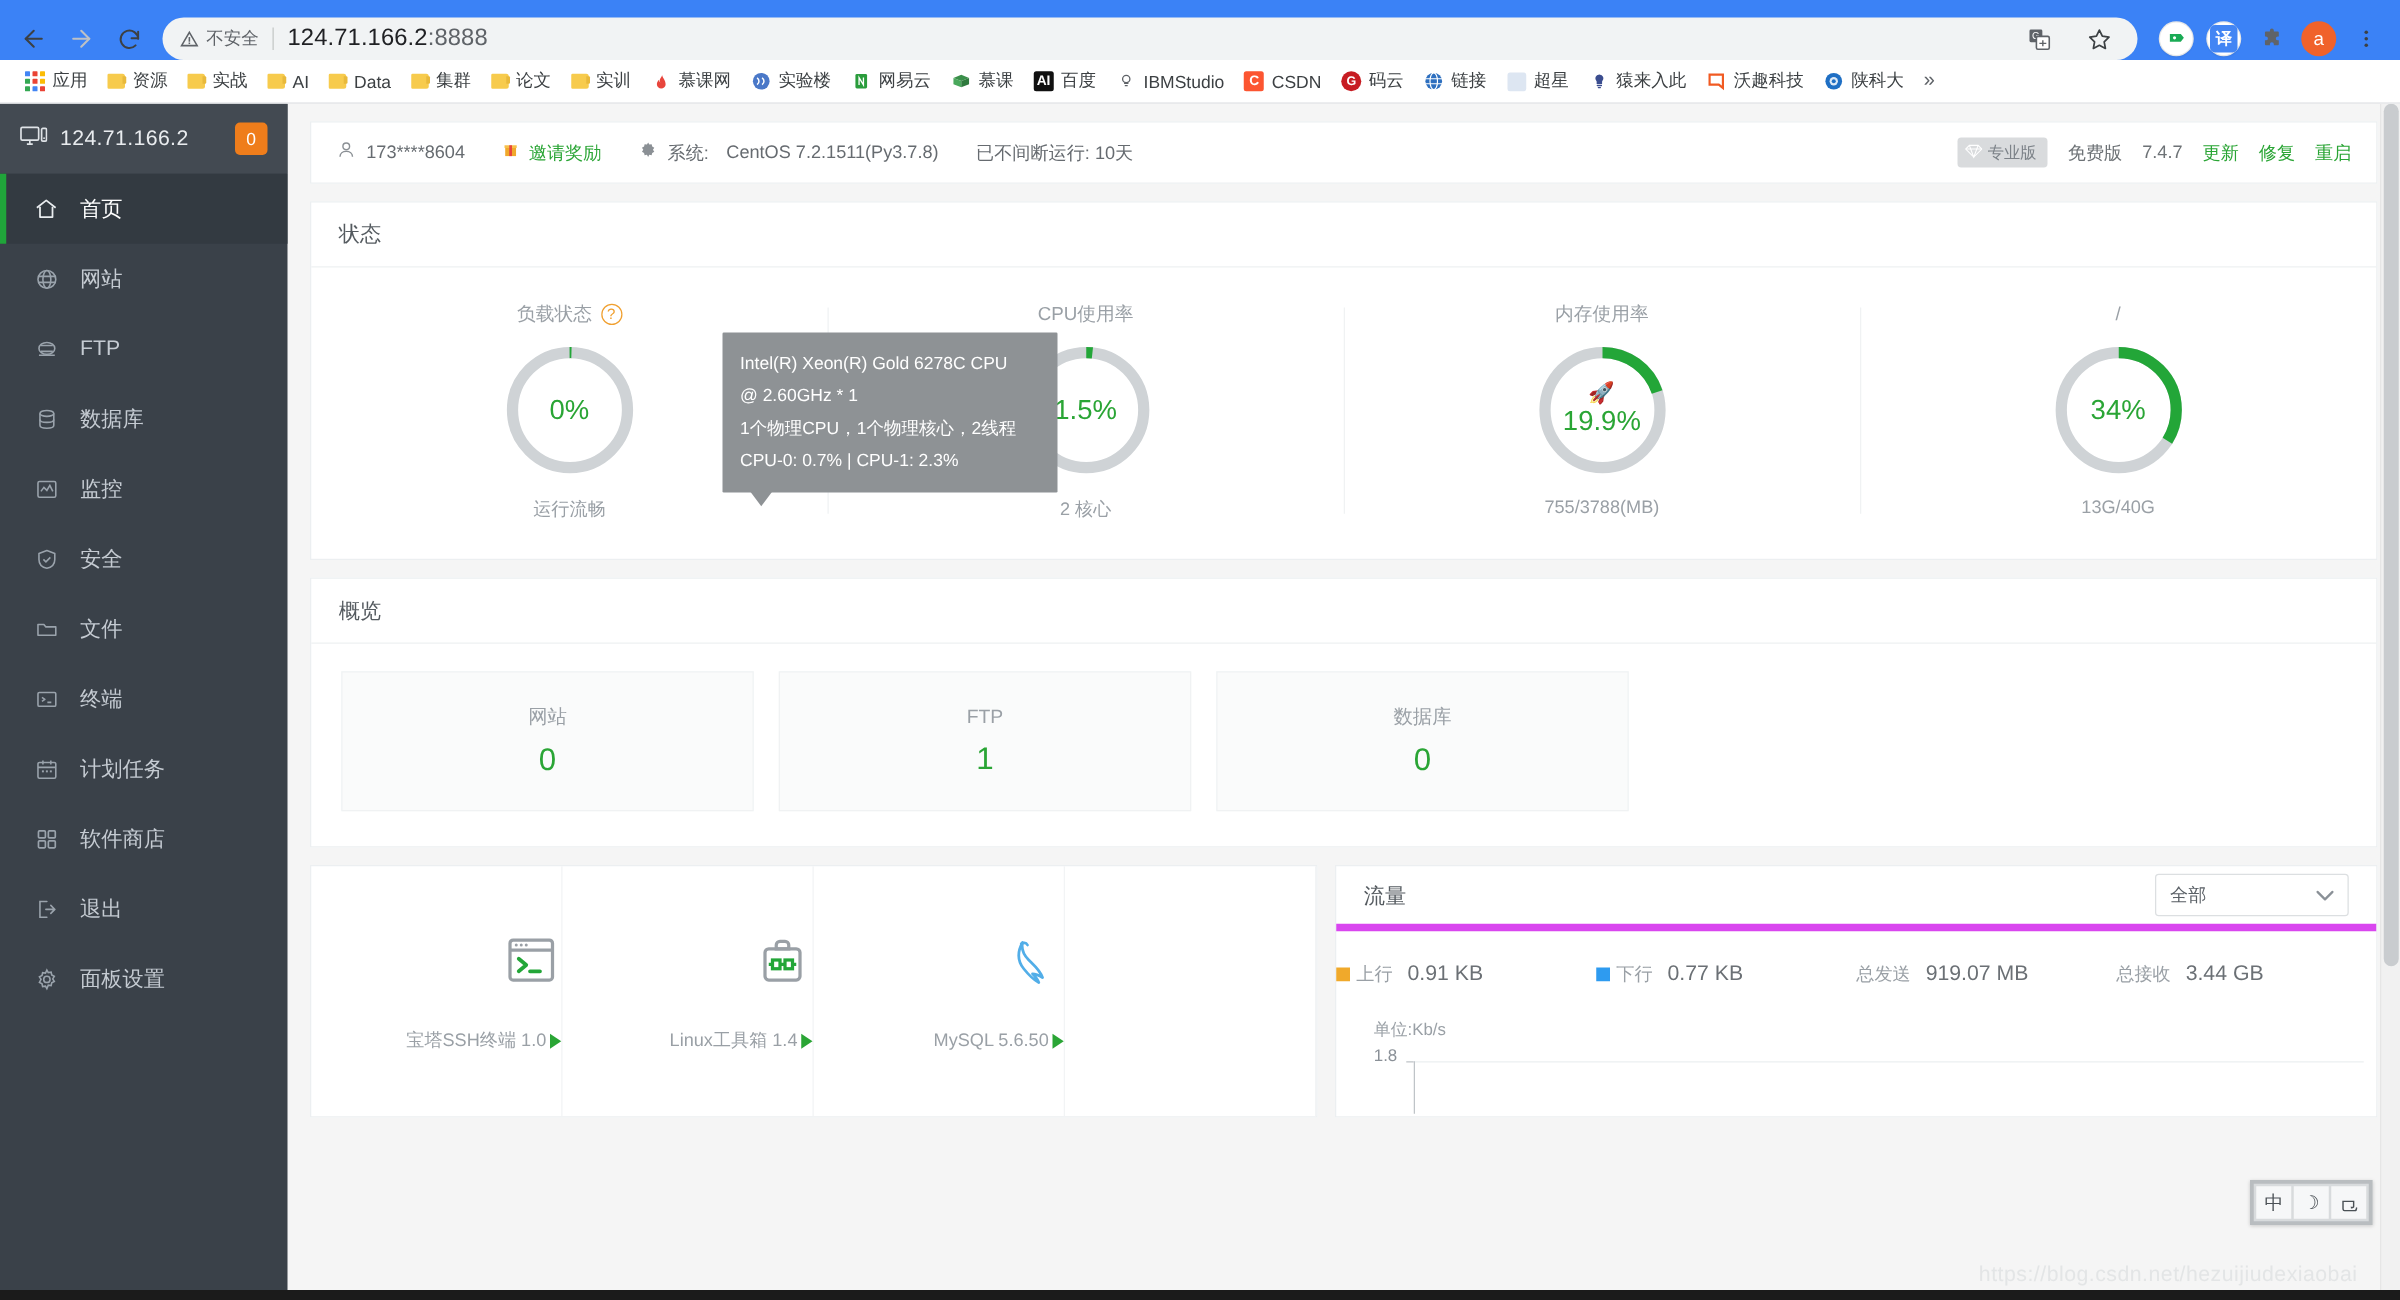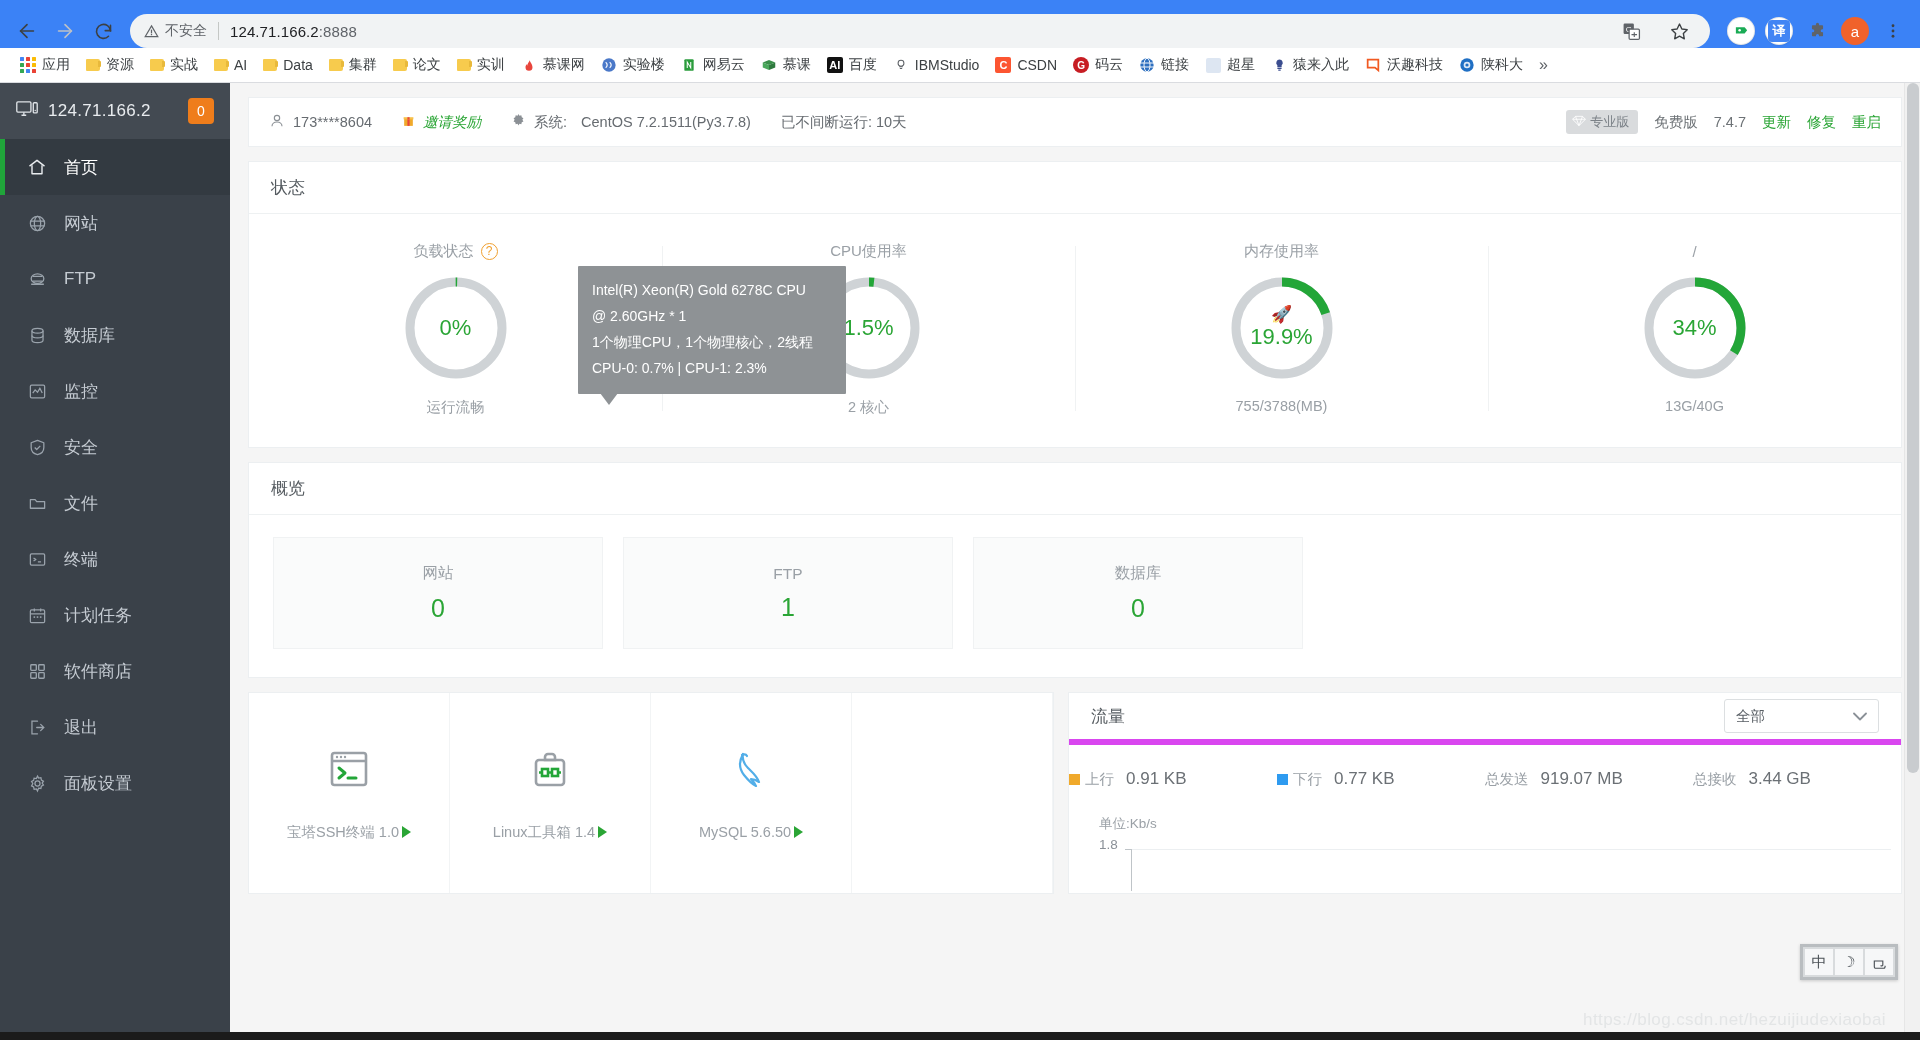--- a/index.html
+++ b/index.html
@@ -28,21 +28,21 @@
     padding: 0 14px; margin-left: 6px; margin-right: 4px;
     min-width: 0;
   }
   .omni-warn {
     display: flex; align-items: center; gap: 6px;
     color: #5f6368; font-size: 14px; flex: 0 0 auto;
   }
   .omni-sep {
     width: 1px; height: 18px; background: #c4c7c5; margin: 0 11px; flex: 0 0 auto;
   }
-  .omni-url { font-size: 15px; color: #202124; letter-spacing: .1px; white-space: nowrap; }
+  .omni-url { font-size: 19px; color: #202124; letter-spacing: .1px; white-space: nowrap; }
   .omni-url .port { color: #5f6368; }
   .omni-right { margin-left: auto; display: flex; align-items: center; gap: 14px; flex: 0 0 auto; }
   .tb-icons { display: flex; align-items: center; gap: 4px; padding-left: 6px; }
   .tb-icon {
     width: 34px; height: 34px; border-radius: 50%;
     display: flex; align-items: center; justify-content: center; color: #5f6368;
   }
   .ext-circle {
     width: 26px; height: 26px; border-radius: 50%;
     background: #fff; box-shadow: 0 0 0 1px #e4e6e8, 0 1px 2px rgba(0,0,0,.18);
@@ -127,21 +127,21 @@
     border-bottom: 1px solid #eef1f2; font-size: 17px; color: #555b60;
   }
 
   
   .info-strip {
     background: #fff; border: 1px solid #eceff1; height: 50px;
     display: flex; align-items: center; padding: 0 20px; margin-bottom: 14px; gap: 0;
   }
   .info-item { display: flex; align-items: center; gap: 8px; font-size: 14.5px; color: #666b70; }
   .info-gap { width: 30px; }
-  .info-green { color: #2aa535; font-style: italic; }
+  .info-green { color: #2aa535; }
   .info-right { margin-left: auto; display: flex; align-items: center; gap: 16px; }
   .pro-chip {
     background: #d9dbdd; color: #7c8288; font-size: 13px; border-radius: 3px;
     padding: 3px 9px 3px 6px; display: flex; align-items: center; gap: 4px;
   }
   .link-green { color: #2aa535; font-size: 14.5px; }
   .txt-gray { color: #6d7276; font-size: 14.5px; }
 
   
   .gauges { display: flex; padding: 26px 0 30px; }
@@ -187,21 +187,21 @@
   .ov-name { font-size: 15.5px; color: #9aa0a6; }
   .ov-num { font-size: 25px; color: #2aa535; }
 
   
   .bottom-row { display: flex; gap: 14px; }
   .soft-card { width: 806px; flex: 0 0 auto; background: #fff; border: 1px solid #eceff1; }
   .traffic-card { flex: 1 1 auto; background: #fff; border: 1px solid #eceff1; }
   .soft-body { display: flex; height: 200px; }
   .soft-item {
     width: 201px; flex: 0 0 auto; border-right: 1px solid #f2f4f5;
-    display: flex; flex-direction: column; align-items: center; justify-content: center; gap: 26px;
+    display: flex; flex-direction: column; align-items: flex-end; justify-content: center; gap: 26px;
   }
   .soft-name { font-size: 14.5px; color: #9aa0a6; display: flex; align-items: center; gap: 3px; }
   .play-tri {
     width: 0; height: 0; border-left: 9px solid #2aa535;
     border-top: 6px solid transparent; border-bottom: 6px solid transparent;
   }
 
   .traffic-head { display: flex; align-items: center; padding: 0 22px; height: 52px; border-bottom: 6px solid #d946ef; }
   .traffic-title { font-size: 17px; color: #555b60; }
   .sel {

